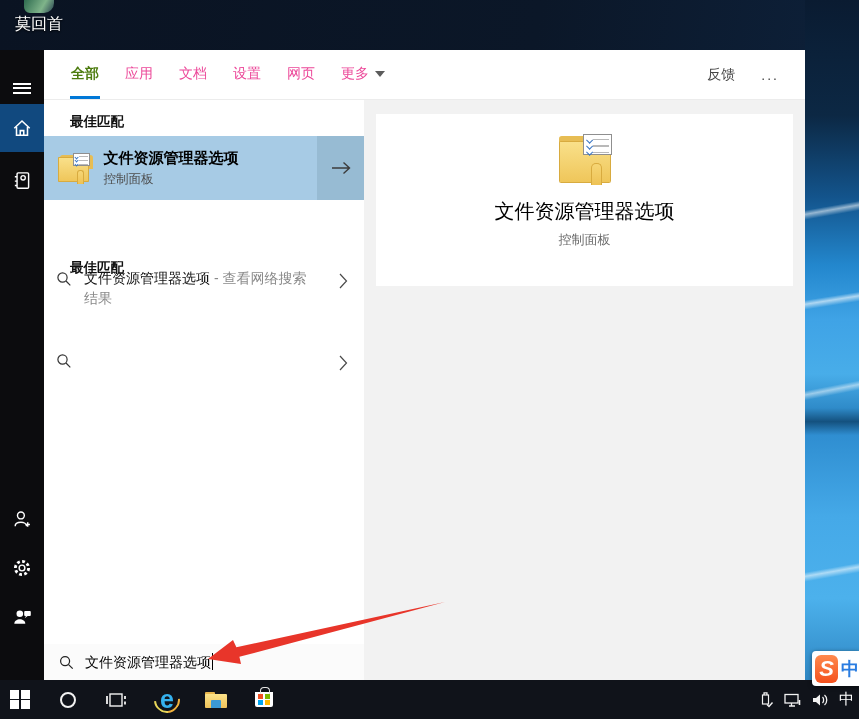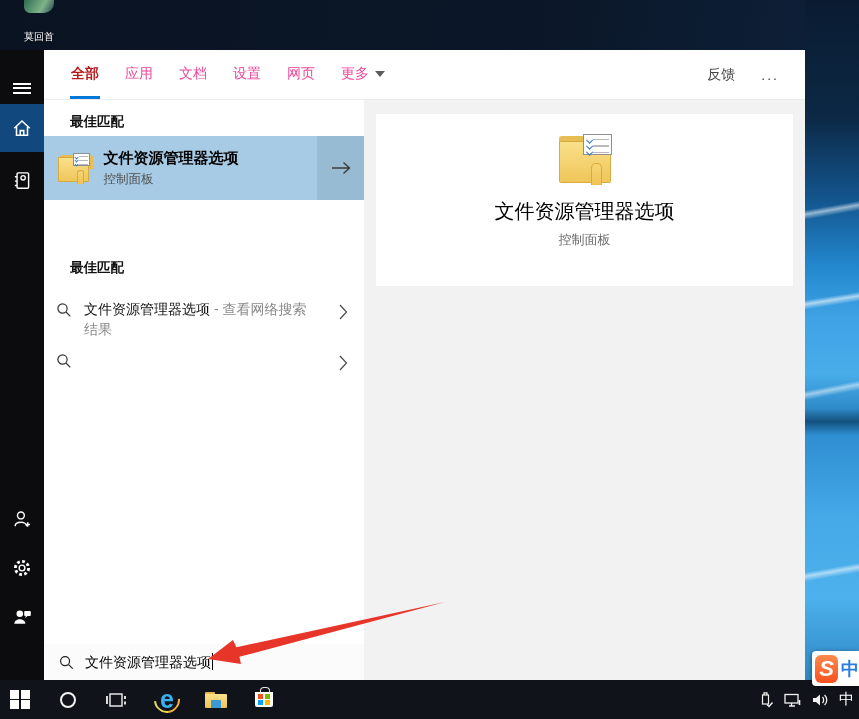--- a/index.html
+++ b/index.html
@@ -17,58 +17,58 @@
     background:
       linear-gradient(170deg,transparent 30.5%,rgba(255,255,255,.55) 31.1%,transparent 31.9%),
       linear-gradient(171deg,transparent 43.6%,rgba(255,255,255,.6) 44.2%,transparent 45%),
       linear-gradient(169deg,transparent 56.6%,rgba(255,255,255,.5) 57.2%,transparent 58%),
       linear-gradient(170deg,transparent 83%,rgba(255,255,255,.55) 83.6%,transparent 84.4%); }
 
   
   .shortcut { position:absolute; left:8px; top:0; width:62px; text-align:center; z-index:2; }
   .shortcut-img { width:30px; height:13px; margin:0 auto;
     background:linear-gradient(120deg,#2e6b4f,#7fb48a 60%,#27404f); border-radius:0 0 10px 6px; }
-  .shortcut-label { margin-top:17px; font-size:10px; color:#fff; text-shadow:0 1px 2px #000; }
+  .shortcut-label { margin-top:1px; font-size:16px; color:#fff; text-shadow:0 1px 2px #000; }
 
   
   .panel { position:absolute; left:0; top:50px; width:805px; height:630px; z-index:3; }
 
   .sidebar { position:absolute; left:0; top:0; width:44px; height:630px; background:#0c0c0e; }
   .side-item { position:absolute; left:0; width:44px; height:48px;
     display:flex; align-items:center; justify-content:center; color:#fff; }
   .hamburger span { display:block; width:18px; height:2px; background:#fff; margin:2.5px 0; }
   .side-home { background:#11497f; }
 
   .tabbar { position:absolute; left:44px; top:0; width:761px; height:50px; background:#fff;
     border-bottom:1px solid #ececec; display:flex; align-items:stretch; }
   .tabs { display:flex; padding-left:26px; }
   .tab { font-size:14px; color:#ec4899; line-height:47px; margin-right:24px; padding:0 1px;
     border-bottom:3px solid transparent; white-space:nowrap; }
-  .tab.active { color:#b91c1c; font-weight:bold; border-bottom-color:#0078d7; }
+  .tab.active { color:#4d7c0f; font-weight:bold; border-bottom-color:#0078d7; }
   .tri-down { display:inline-block; width:0; height:0; border-left:5px solid transparent;
     border-right:5px solid transparent; border-top:6px solid #5c5c5c; margin-left:6px; vertical-align:1px; }
   .tab-right { margin-left:auto; display:flex; align-items:center; gap:26px; padding-right:26px;
     font-size:14px; color:#454545; }
   .ellipsis { letter-spacing:2px; color:#454545; }
 
   
   .results { position:absolute; left:44px; top:50px; width:320px; height:580px; background:#fff; }
   .sec-hdr { position:absolute; left:26px; font-size:13.5px; font-weight:bold; color:#111; }
   .hdr-best { top:13px; }
   .hdr-sugg { top:159px; }
 
   .best-row { position:absolute; left:0; top:36px; width:320px; height:64px;
     background:#a7cbe5; display:flex; }
   .best-main { flex:1; display:flex; align-items:center; padding-left:13px; gap:13px; }
   .best-texts .t1 { font-size:15px; font-weight:bold; color:#000; }
   .best-texts .t2 { font-size:12.5px; color:#4d4d4d; margin-top:3px; }
   .best-arrow { width:47px; background:#97bbd3; display:flex; align-items:center; justify-content:center; }
 
   .sugg { position:absolute; left:0; width:320px; display:flex; }
-  .sugg1 { top:199px; }
+  .sugg1 { top:168px; }
   .sugg2 { top:250px; }
   .sugg .mag { width:40px; flex:0 0 40px; display:flex; justify-content:center; padding-top:3px; }
   .sugg-text { width:232px; font-size:14px; color:#111; line-height:20px; }
   .sugg-text .hint { color:#8a8a8a; }
   .sugg-text.bold { font-weight:bold; }
   .sugg .chev { margin-left:auto; padding:4px 16px 0 0; }
 
   .searchbar { position:absolute; left:0; top:544px; width:320px; height:36px; background:#fbfbfb;
     display:flex; align-items:center; padding-left:15px; gap:11px; }
   .searchbar .q { font-size:14px; color:#000; white-space:nowrap; }

